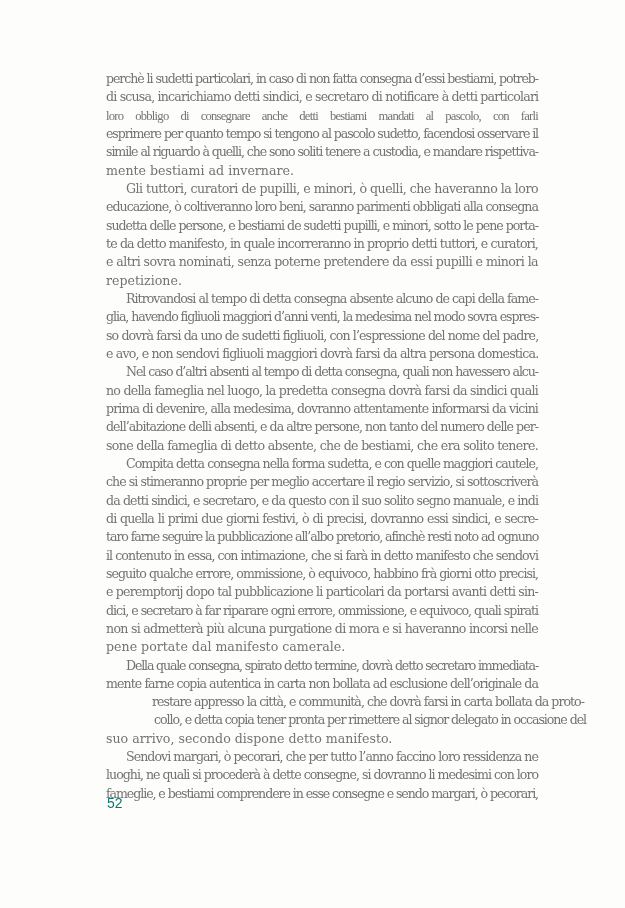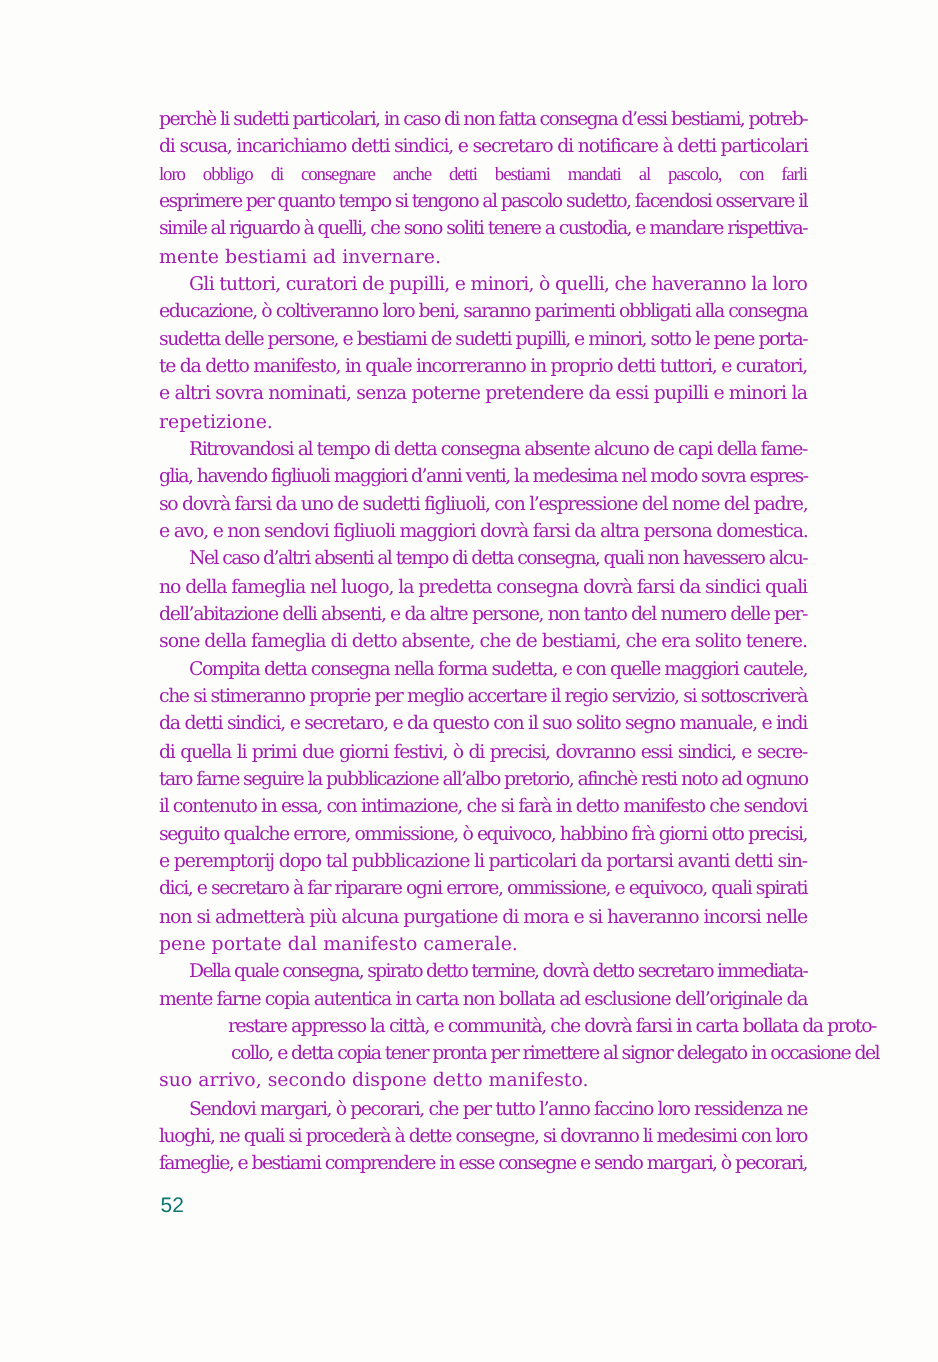--- a/index.html
+++ b/index.html
@@ -21,21 +21,21 @@
       background: #fdfdfc;
     }
     .text-block {
       position: absolute;
       left: 106px;
       top: 70px;
       width: 432px;
       font-family: "DejaVu Serif", "Liberation Serif", serif;
       font-size: 12.6px;
       line-height: 18.33px;
-      color: #a21caf;
+      color: #737373;
     }
     .line {
       display: block;
       white-space: nowrap;
       text-align: justify;
       text-align-last: justify;
       height: 18.33px;
       overflow: visible;
     }
     .line.last {
@@ -76,20 +76,21 @@
       </div>
       <div>
         <span class="line indent" style="display: block; letter-spacing: -0.971px;">Ritrovandosi al tempo di detta consegna absente alcuno de capi della fame-</span>
         <span class="line" style="display: block; letter-spacing: -1.07px;">glia, havendo figliuoli maggiori d’anni venti, la medesima nel modo sovra espres-</span>
         <span class="line" style="display: block; letter-spacing: -0.89px;">so dovrà farsi da uno de sudetti figliuoli, con l’espressione del nome del padre,</span>
         <span class="line last" style="display: block; letter-spacing: -0.839px;">e avo, e non sendovi figliuoli maggiori dovrà farsi da altra persona domestica.</span>
       </div>
       <div>
         <span class="line indent" style="display: block; letter-spacing: -1.082px;">Nel caso d’altri absenti al tempo di detta consegna, quali non havessero alcu-</span>
         <span class="line" style="display: block; letter-spacing: -0.738px;">no della fameglia nel luogo, la predetta consegna dovrà farsi da sindici quali</span>
+        <span class="line" style="display: block; letter-spacing: -0.888px;">prima di devenire, alla medesima, dovranno attentamente informarsi da vicini</span>
         <span class="line" style="display: block; letter-spacing: -0.961px;">dell’abitazione delli absenti, e da altre persone, non tanto del numero delle per-</span>
         <span class="line last" style="display: block; letter-spacing: -0.674px;">sone della fameglia di detto absente, che de bestiami, che era solito tenere.</span>
       </div>
       <div>
         <span class="line indent" style="display: block; letter-spacing: -0.988px;">Compita detta consegna nella forma sudetta, e con quelle maggiori cautele,</span>
         <span class="line" style="display: block; letter-spacing: -0.962px;">che si stimeranno proprie per meglio accertare il regio servizio, si sottoscriverà</span>
         <span class="line" style="display: block; letter-spacing: -0.885px;">da detti sindici, e secretaro, e da questo con il suo solito segno manuale, e indi</span>
         <span class="line" style="display: block; letter-spacing: -0.886px;">di quella li primi due giorni festivi, ò di precisi, dovranno essi sindici, e secre-</span>
         <span class="line" style="display: block; letter-spacing: -1.078px;">taro farne seguire la pubblicazione all’albo pretorio, afinchè resti noto ad ognuno</span>
         <span class="line" style="display: block; letter-spacing: -0.937px;">il contenuto in essa, con intimazione, che si farà in detto manifesto che sendovi</span>

